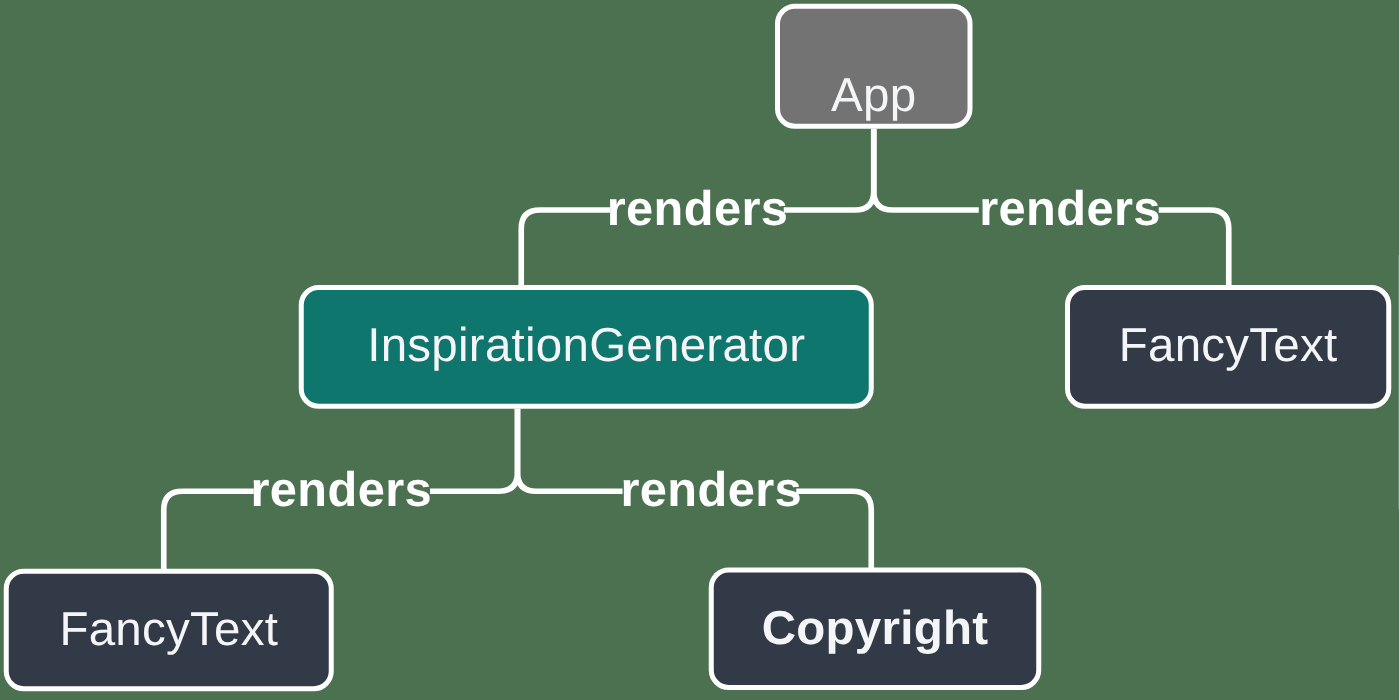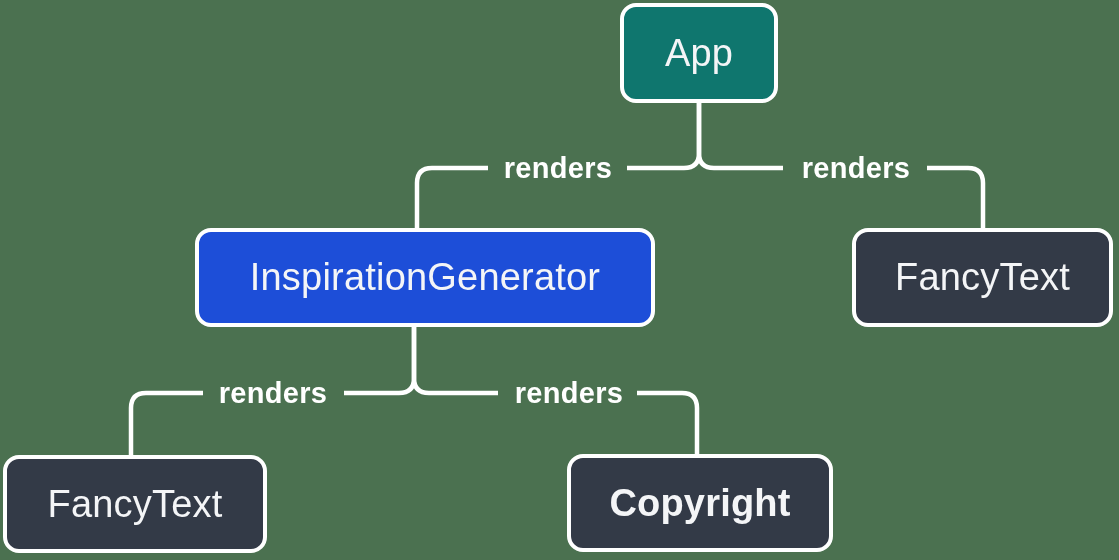--- a/index.html
+++ b/index.html
@@ -39,21 +39,21 @@
     white-space: nowrap;
   }
   .node-app                  { left: 620px; top: 3px;   width: 158px; height: 100px; }
   .node-inspiration          { left: 195px; top: 228px; width: 460px; height: 99px;  }
   .node-fancytext-top        { left: 852px; top: 228px; width: 261px; height: 99px;  }
   .node-fancytext-bottom     { left: 3px;   top: 455px; width: 264px; height: 98px;  }
   .node-copyright            { left: 567px; top: 454px; width: 266px; height: 98px;  }
   .edge-label {
     position: absolute;
     transform: translate(-50%, -50%);
-    font-size: 29px;
+    font-size: 39px;
     font-weight: 700;
     letter-spacing: 0.3px;
     white-space: nowrap;
   }
   .edge-label-1 { left: 558px; top: 168px; }
   .edge-label-2 { left: 856px; top: 168px; }
   .edge-label-3 { left: 273px; top: 393px; }
   .edge-label-4 { left: 569px; top: 393px; }
 </style>
 </head>
@@ -69,25 +69,25 @@
     <path d="M699,103 L699,153 Q699,168 714,168 L783,168" style="stroke: rgb(255, 255, 255);"></path>
     <path d="M927,168 L968,168 Q983,168 983,183 L983,229" style="stroke: rgb(255, 255, 255);"></path>
 
     <path d="M414,327 L414,378 Q414,393 399,393 L344,393" style="stroke: rgb(255, 255, 255);"></path>
     <path d="M203,393 L146,393 Q131,393 131,408 L131,456" style="stroke: rgb(255, 255, 255);"></path>
 
     <path d="M414,327 L414,378 Q414,393 429,393 L498,393" style="stroke: rgb(255, 255, 255);"></path>
     <path d="M637,393 L682,393 Q697,393 697,408 L697,455" style="stroke: rgb(255, 255, 255);"></path>
   </svg>
 
-  <div class="node node-app" style="background: #0f766e; border-color: rgb(255, 255, 255); color: rgb(244, 245, 247);">
+  <div class="node node-app" style="background: #737373; border-color: rgb(255, 255, 255); color: rgb(244, 245, 247); align-items: flex-end;">
     <span>App</span>
   </div>
 
-  <div class="node node-inspiration" style="background: #1d4ed8; border-color: rgb(255, 255, 255); color: rgb(244, 245, 247);">
+  <div class="node node-inspiration" style="background: #0f766e; border-color: rgb(255, 255, 255); color: rgb(244, 245, 247); margin-left: 44px;">
     <span>InspirationGenerator</span>
   </div>
 
   <div class="node node-fancytext-top" style="background: rgb(51, 58, 71); border-color: rgb(255, 255, 255); color: rgb(244, 245, 247);">
     <span>FancyText</span>
   </div>
 
   <div class="node node-fancytext-bottom" style="background: rgb(51, 58, 71); border-color: rgb(255, 255, 255); color: rgb(244, 245, 247);">
     <span>FancyText</span>
   </div>

